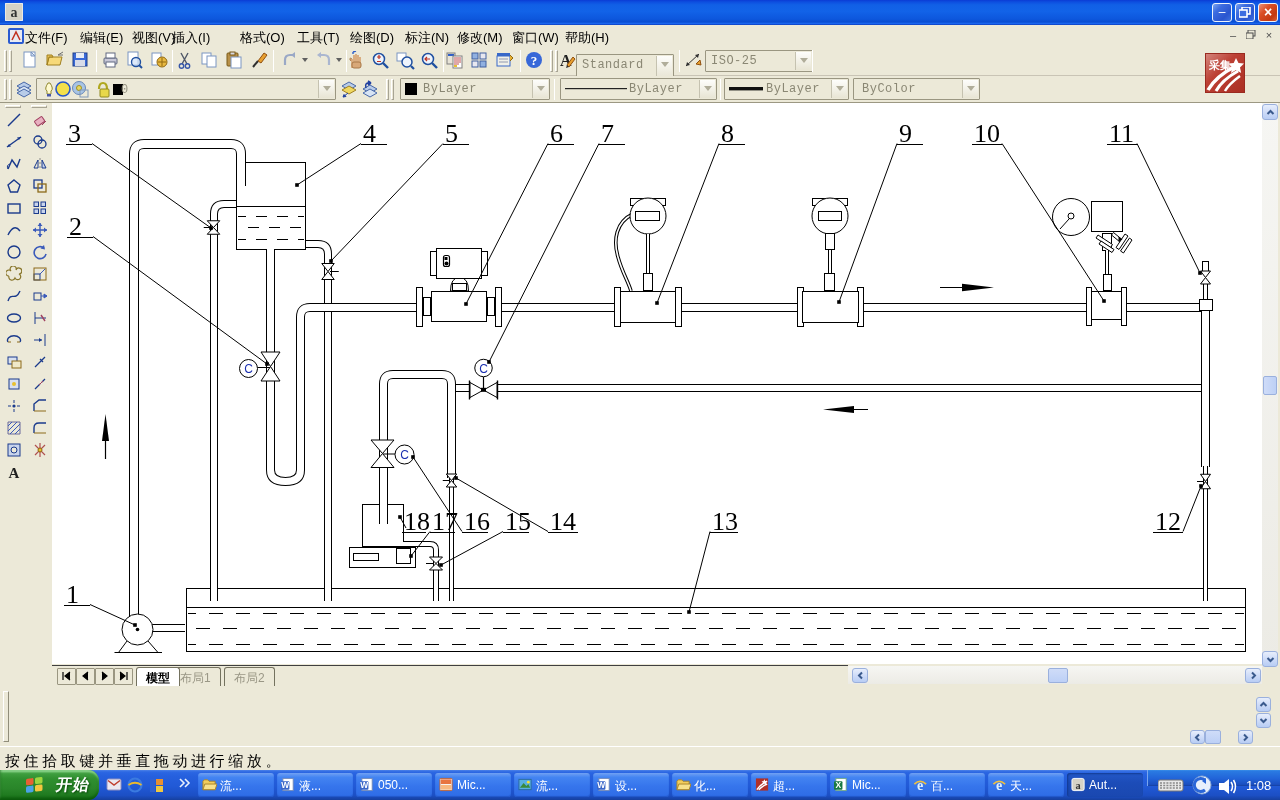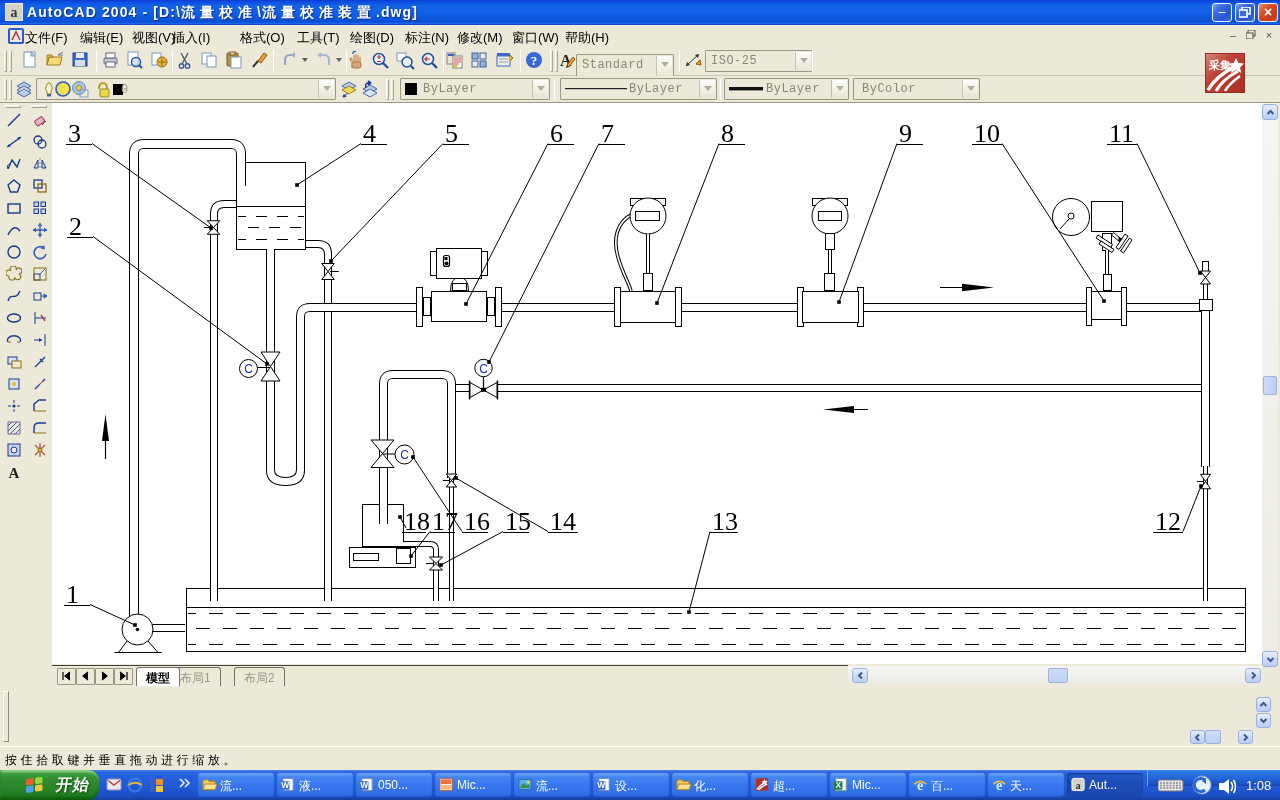--- a/index.html
+++ b/index.html
@@ -29,32 +29,31 @@
 .sthumbh{background:linear-gradient(180deg,#cfdcf8,#bdd0f6);border:1px solid #9ab0dd;border-radius:2px}
 #tabrow{left:52px;top:666px;width:796px;height:21px;background:#ece9d8}
 .navb{top:2px;width:19px;height:17px;background:#ece9d8;border:1px solid #9a9681;border-radius:1px;text-align:center}
 .tab{top:1px;height:19px;font-size:12px;padding:2px 9px 0 9px;border:1px solid #74725f;border-bottom:none;border-radius:3px 3px 0 0}
 #cmdwin{left:0;top:687px;width:1280px;height:59px;background:#ece9d8}
 #cmdbox{left:10px;top:3px;width:1247px;height:53px;background:#fff;border:1px solid #888;border-top:1px solid #404040}
 #cmdtext{left:5px;top:2px;font-family:"Liberation Mono",monospace;font-size:12.5px;color:#000;line-height:14px;white-space:pre}
 .cjc{letter-spacing:7.3px}
 .cjs{letter-spacing:5px}
 #statusbar{left:0;top:746px;width:1280px;height:24px;background:#ece9d8;border-top:1px solid #fff}
-#statusbar .stxt{left:5px;top:5px;font-size:12px;color:#000;letter-spacing:3.6px}
+#statusbar .stxt{left:5px;top:5px;font-size:15px;color:#000;letter-spacing:3.6px}
 #taskbar{left:0;top:770px;width:1280px;height:30px;background:linear-gradient(180deg,#4f83e8 0%,#3670e4 4%,#2a65e2 9%,#2660de 20%,#2159d6 55%,#1c4fc4 85%,#16409f 100%)}
 .taskb{top:3px;width:76px;height:24px;border-radius:3px;background:linear-gradient(180deg,#71a1f3 0%,#4384f2 18%,#3675ec 55%,#2e6ce6 100%);box-shadow:inset 0 -1px 1px #2257c8;color:#fff;font-size:12px}
 .taskb .ttx{position:absolute;left:22px;top:5px;white-space:nowrap;overflow:hidden;width:50px}
 .tico{position:absolute;left:4px;top:4px;width:15px;height:15px}
 </style></head><body>
 <div id="title" class="ab">
     <svg class="ab" style="left:5px;top:3px" width="18" height="18">
       <rect x="0" y="0" width="18" height="18" rx="2" fill="#d6d2c6" stroke="#fff"></rect>
       <text x="9" y="14" font-size="14" font-weight="bold" text-anchor="middle" fill="#333" font-family="Liberation Serif">a</text>
     </svg>
-    <div class="ttxt ab">AutoCAD 2004 - [D:\<span class="cjs">流量校准</span>\<span class="cjs">流量校准装置</span>.dwg]</div>
     <div class="wbtn wmin ab" style="left:1212px">–</div>
     <div class="wbtn wmax ab" style="left:1235px"><svg width="12" height="11" style="margin-top:3px">
         <rect x="3" y="0" width="8" height="7" fill="none" stroke="#fff" stroke-width="1.6"></rect>
         <rect x="0" y="3" width="8" height="7" fill="#3c6ce0" stroke="#fff" stroke-width="1.6"></rect>
       </svg></div>
     <div class="wbtn wclose ab" style="left:1258px;font-size:14px;font-weight:bold">×</div>
   </div>
 <div id="menubar" class="ab">
     <svg class="ab" style="left:8px;top:3px" width="16" height="16">
       <rect x="0" y="0" width="16" height="16" rx="2" fill="#2a5ad0"></rect>
@@ -669,21 +668,21 @@
         <path d="M11 3 L6 7 L11 11" fill="#000" stroke="#000" stroke-width="1.2"></path>
       </svg></div>
     <div class="navb ab" style="left:43px"><svg width="17" height="14">
         <path d="M6 3 L11 7 L6 11" fill="#000" stroke="#000" stroke-width="1.2"></path>
       </svg></div>
     <div class="navb ab" style="left:62px"><svg width="17" height="14">
         <path d="M12 3 V11 M5 3 L10 7 L5 11" fill="#000" stroke="#000" stroke-width="1.2"></path>
       </svg></div>
     <div class="tab ab" style="left:84px;background:#fff;font-weight:bold;color:#000;z-index:2">模型</div>
     <div class="tab ab" style="left:118px;background:#ece9d8;color:#9a9786">布局1</div>
-    <div class="tab ab" style="left:182px;background:#ece9d8;color:#9a9786">布局2</div>
+    <div class="tab ab" style="left:172px;background:#ece9d8;color:#9a9786">布局2</div>
   </div>
 <div id="cmdwin" class="ab">
     <div class="ab" style="left:3px;top:4px;width:6px;height:51px;border:1px solid #fff;border-right-color:#908d7a;border-bottom-color:#908d7a;background:#ece9d8"></div>
     <div class="sbtn ab" style="left:1256px;top:10px;width:15px;height:15px">
       <svg width="9" height="9" viewBox="0 0 9 9" style="display:block">
         <path d="M1.5 6 L4.5 3 L7.5 6" fill="none" stroke="#3a5a8d" stroke-width="2"></path>
       </svg>
     </div>
     <div class="sbtn ab" style="left:1256px;top:26px;width:15px;height:15px">
       <svg width="9" height="9" viewBox="0 0 9 9" style="display:block">

